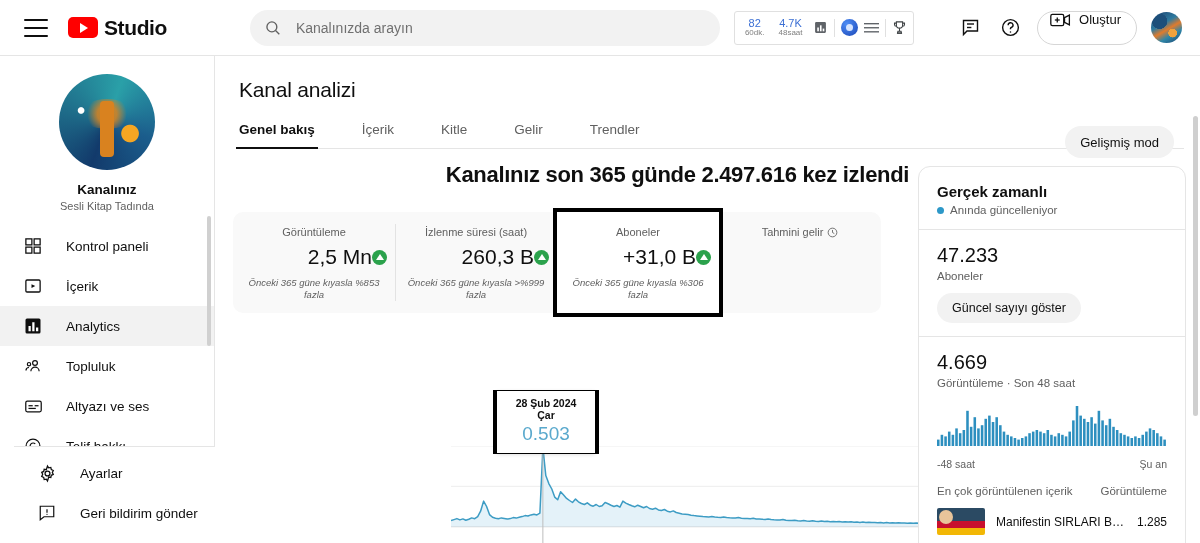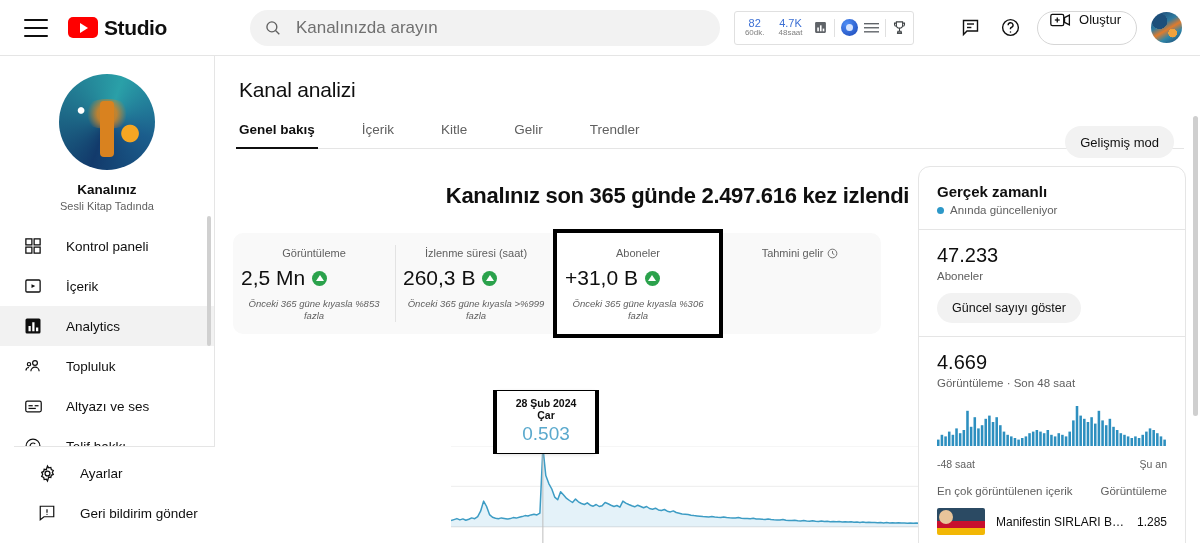--- a/index.html
+++ b/index.html
@@ -42,21 +42,21 @@
 
   .searchwrap {
     margin-left: 83px;
     width: 470px; height: 36px;
     background: #f2f2f2; border-radius: 18px;
     display: flex; align-items: center; padding: 0 14px;
   }
   .searchwrap svg { flex: 0 0 auto; }
   .search-input {
     border: 0; outline: 0; background: transparent;
-    font-size: 17px; color: #606060;
+    font-size: 14px; color: #606060;
     margin-left: 14px; width: 100%;
     font-family: inherit;
   }
   .search-input::placeholder { color: #707070; }
 
   .stats-box {
     margin-left: 14px;
     height: 34px; border: 1px solid #e0e0e0; border-radius: 3px;
     display: flex; align-items: center; padding: 0 6px; gap: 6px;
     background: #fff;
@@ -158,35 +158,35 @@
     position: absolute; right: 18px; top: 112px; width: 206px;
     display:flex; align-items: flex-start; cursor: pointer;
   }
   .dr-lines { flex: 1 1 auto; text-align: right; padding-right: 10px; }
   .dr-sub { font-size: 10.5px; color: #606060; }
   .dr-main { font-size: 14px; color:#0f0f0f; margin-top: 3px; text-align:left; padding-left:4px;}
   .dr-chev { margin-top: 12px; }
 
   .headline {
     text-align: center; font-size: 22px; font-weight: 700; letter-spacing: -0.3px;
-    margin-top: 34px; padding-right: 60px;
+    margin-top: 13px; padding-right: 60px;
   }
 
   
   .cards {
     margin: 24px 18px 0 18px; width: 648px;
     background: #f9f9f9; border-radius: 10px;
     display: flex; position: relative; min-height: 92px;
   }
   .card { flex: 1 1 25%; text-align: center; padding: 14px 8px 12px; position: relative; }
   .card + .card:before {
     content:""; position:absolute; left:0; top:12px; bottom:12px; width:1px; background:#e3e3e3;
   }
   .card-lbl { font-size: 11px; color: #606060; display:flex; align-items:center; justify-content:center; gap:4px; }
-  .card-val { font-size: 21px; font-weight: 400; margin-top: 7px; display:flex; align-items:center; justify-content:flex-start; gap:7px;}
+  .card-val { font-size: 21px; font-weight: 400; margin-top: 7px; display:flex; align-items:center; justify-content:flex-end; gap:0;}
   .up-badge {
     width: 15px; height: 15px; border-radius: 50%; background: #2ba24c;
     display:inline-flex; align-items:center; justify-content:center;
   }
   .up-badge:after {
     content:""; width:0;height:0;
     border-bottom: 6px solid #fff; border-left: 4px solid transparent; border-right: 4px solid transparent;
     margin-bottom: 1px;
   }
   .card-delta { font-size: 9.5px; font-style: italic; color: #606060; margin-top: 8px; line-height: 1.25; }

